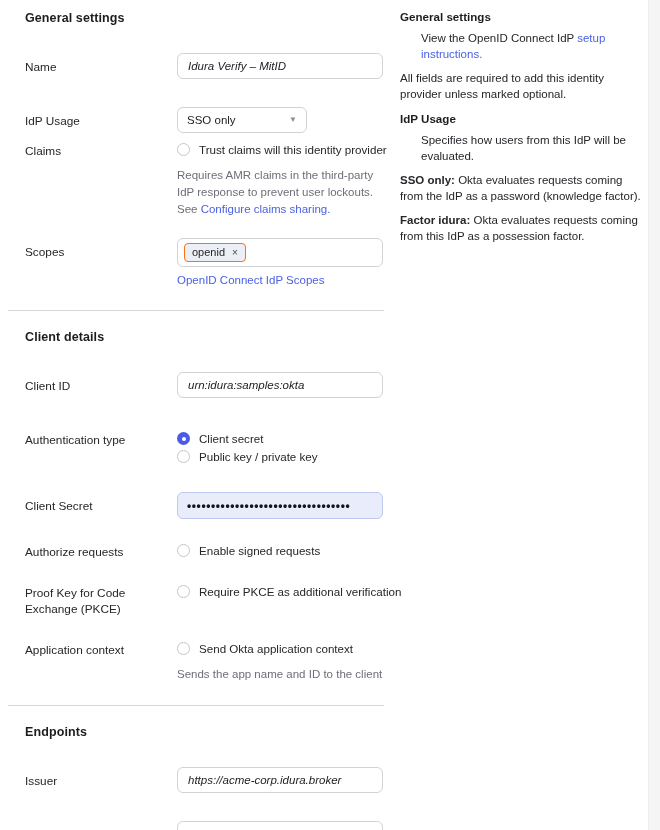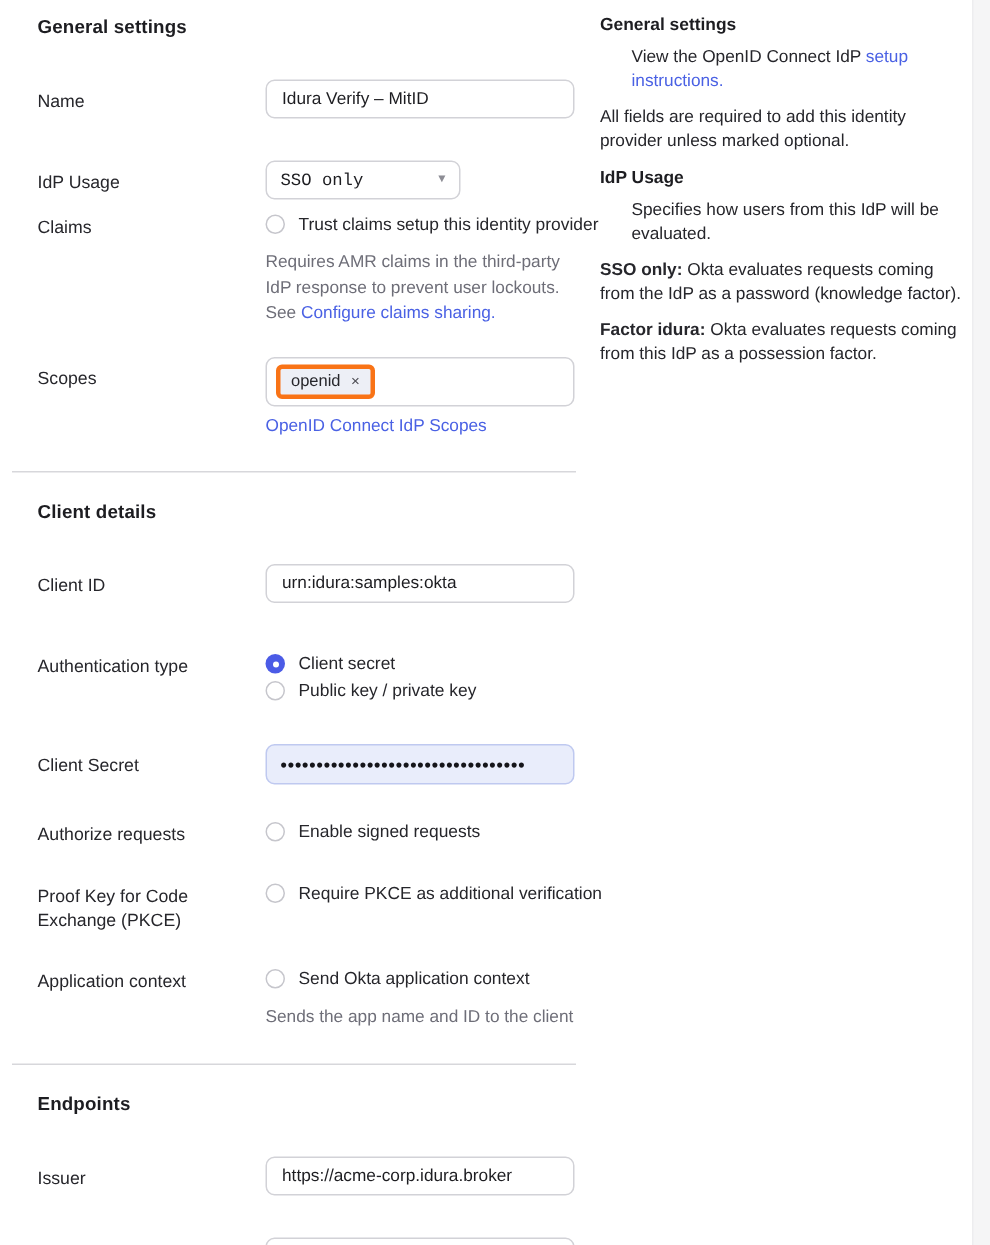--- a/index.html
+++ b/index.html
@@ -24,26 +24,26 @@
   }
   .row { display: flex; margin-top: 28px; }
   .row-label {
     width: 152px; flex: none; font-size: 11.8px; color: #26262b;
     padding-top: 6px; line-height: 16px; padding-right: 12px;
   }
   .control { width: 206px; flex: none; }
   .text-input {
     width: 206px; height: 26px; border: 1px solid #d2d2d7; border-radius: 6px;
     padding: 0 10px; font-size: 11.5px; color: #1d1d21; background: #fff;
-    font-family: "Liberation Sans", "DejaVu Sans", sans-serif; outline: none;
+    font-family: "Liberation Sans", "DejaVu Sans", sans-serif; outline: none; font-style: italic;
   }
   .select-box {
     width: 130px; height: 26px; border: 1px solid #d2d2d7; border-radius: 6px;
     padding: 10px 9px; font-size: 11.5px; display: flex; align-items: center;
-    justify-content: space-between; background: #fff; cursor: pointer; font-family: Liberation Mono, monospace;
+    justify-content: space-between; background: #fff; cursor: pointer;
   }
   .select-caret { color: #8d8d95; font-size: 8px; line-height: 1; }
   .check-row { display: flex; align-items: flex-start; gap: 9px; padding-top: 5px; }
   .check-row + .check-row { padding-top: 3px; }
   .circle {
     width: 13px; height: 13px; border-radius: 50%; border: 1px solid #c6c6cc;
     background: #fff; flex: none; margin-top: 1px; cursor: pointer;
   }
   .circle.on { border: none; background: #4b5be6; position: relative; }
   .circle.on::after {
@@ -55,21 +55,21 @@
     font-size: 11.5px; color: #6e6e78; line-height: 17px; margin-top: 10px; width: 208px;
   }
   .link { color: #4a61e4; cursor: pointer; text-decoration: none; }
   .sub-link { display: inline-block; margin-top: 7px; font-size: 11.5px; }
   .tag-input {
     width: 206px; min-height: 29px; border: 1px solid #d2d2d7; border-radius: 6px;
     padding: 4px 6px; background: #fff; display: flex; align-items: center;
   }
   .tag {
     display: inline-flex; align-items: flex-end; gap: 7px;
-    border: 3px solid #f97316; background: #edeff6; border-radius: 4px;
+    border: 1px solid #f97316; background: #edeff6; border-radius: 4px;
     padding: 2px 7px; font-size: 11px; color: #26262b; line-height: 13px;
   }
   .tag .x { color: #4b4b52; font-size: 10px; cursor: pointer; }
   .secret-field {
     width: 206px; height: 27px; border: 1px solid #bfc9f0; border-radius: 6px;
     background: #e9edfb; display: flex; align-items: center; padding: 0 9px;
     font-size: 12px; font-weight: 700; letter-spacing: 0.6px; color: #15151a;
     overflow: hidden; white-space: nowrap;
   }
   .divider { border: none; border-top: 1px solid #d7d7db; margin: 22px 0 0 8px; width: 376px; }
@@ -101,21 +101,21 @@
           <span class="select-caret">▼</span>
         </div>
       </div>
     </div>
 
     <div class="row" style="margin-top:4px">
       <div class="row-label">Claims</div>
       <div class="control">
         <div class="check-row">
           <span class="circle"></span>
-          <span class="check-label">Trust claims setup this identity provider</span>
+          <span class="check-label">Trust claims will this identity provider</span>
         </div>
         <div class="helper">
           <span>Requires AMR claims in the third-party IdP response to prevent user lockouts. See</span>
           <a class="link">Configure claims sharing.</a>
         </div>
       </div>
     </div>
 
     <div class="row" style="margin-top:20px">
       <div class="row-label">Scopes</div>

